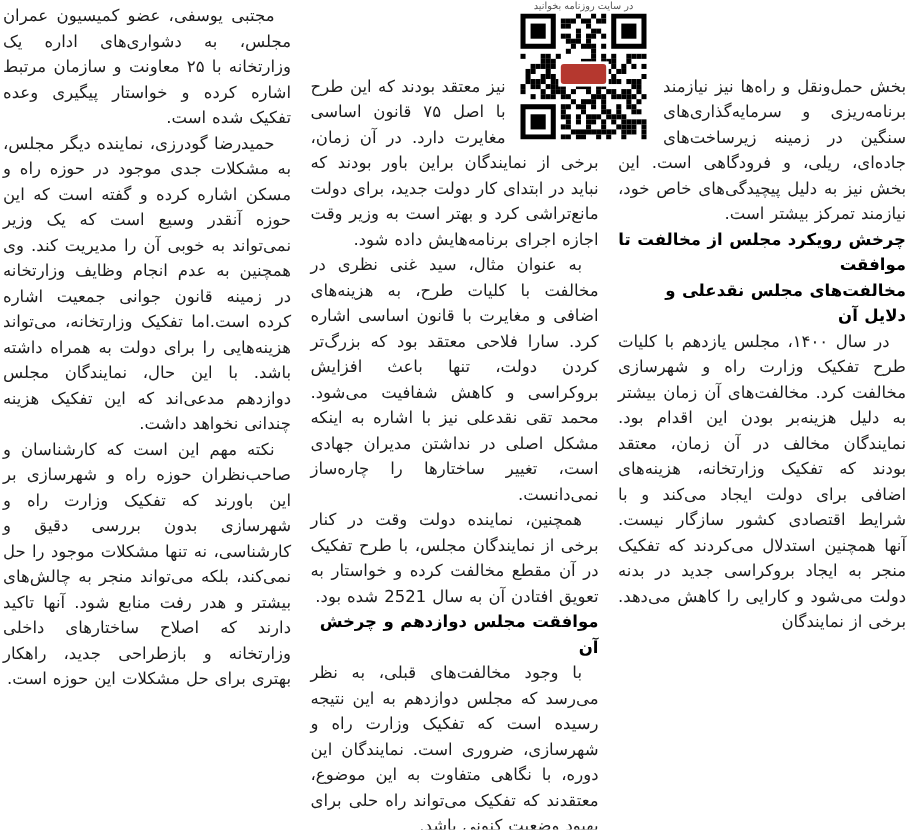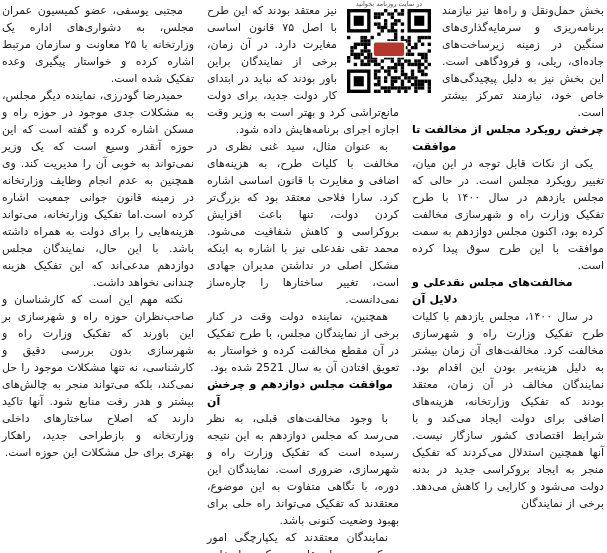--- a/index.html
+++ b/index.html
@@ -33,27 +33,28 @@
     line-height: 17px;
     color: #1c1c1c;
     word-spacing: 0.5px;
   }
   .col p {
     margin: 0;
     text-indent: 11px;
   }
   .col p.cont {
     text-indent: 0;
+    margin-top: 47px;
   }
   .col h3 {
     margin: 0;
     font-size: 11px;
     line-height: 17px;
     font-weight: bold;
-    text-align: left;
+    text-align: right;
     color: #000000;
   }
   
   .qr-spacer-left {
     float: left;
     width: 30px;
     height: 93px;
   }
   .qr-spacer-right {
     float: right;
@@ -87,21 +88,20 @@
 <body>
 
 <div class="clipping">
 
   <div class="cols">
 
     <section class="col">
       <div class="qr-spacer-left"></div>
       <p class="cont">بخش حمل‌ونقل و راه‌ها نیز نیازمند برنامه‌ریزی و سرمایه‌گذاری‌های سنگین در زمینه زیرساخت‌های جاده‌ای، ریلی، و فرودگاهی است. این بخش نیز به دلیل پیچیدگی‌های خاص خود، نیازمند تمرکز بیشتر است.</p>
       <h3>چرخش رویکرد مجلس از مخالفت تا موافقت</h3>
-      <p>یکی از نکات قابل توجه در این میان، تغییر رویکرد مجلس است. در حالی که مجلس یازدهم در سال ۱۴۰۰ با طرح تفکیک وزارت راه و شهرسازی مخالفت کرده بود، اکنون مجلس دوازدهم به سمت موافقت با این طرح سوق پیدا کرده است.</p>
       <h3>مخالفت‌های مجلس نقدعلی و دلایل آن</h3>
       <p>در سال ۱۴۰۰، مجلس یازدهم با کلیات طرح تفکیک وزارت راه و شهرسازی مخالفت کرد. مخالفت‌های آن زمان بیشتر به دلیل هزینه‌بر بودن این اقدام بود. نمایندگان مخالف در آن زمان، معتقد بودند که تفکیک وزارتخانه، هزینه‌های اضافی برای دولت ایجاد می‌کند و با شرایط اقتصادی کشور سازگار نیست. آنها همچنین استدلال می‌کردند که تفکیک منجر به ایجاد بروکراسی جدید در بدنه دولت می‌شود و کارایی را کاهش می‌دهد. برخی از نمایندگان</p>
     </section>
 
     <section class="col">
       <div class="qr-spacer-right"></div>
       <p class="cont">نیز معتقد بودند که این طرح با اصل ۷۵ قانون اساسی مغایرت دارد. در آن زمان، برخی از نمایندگان براین باور بودند که نباید در ابتدای کار دولت جدید، برای دولت مانع‌تراشی کرد و بهتر است به وزیر وقت اجازه اجرای برنامه‌هایش داده شود.</p>
       <p>به عنوان مثال، سید غنی نظری در مخالفت با کلیات طرح، به هزینه‌های اضافی و مغایرت با قانون اساسی اشاره کرد. سارا فلاحی معتقد بود که بزرگ‌تر کردن دولت، تنها باعث افزایش بروکراسی و کاهش شفافیت می‌شود. محمد تقی نقدعلی نیز با اشاره به اینکه مشکل اصلی در نداشتن مدیران جهادی است، تغییر ساختارها را چاره‌ساز نمی‌دانست.</p>
       <p>همچنین، نماینده دولت وقت در کنار برخی از نمایندگان مجلس، با طرح تفکیک در آن مقطع مخالفت کرده و خواستار به تعویق افتادن آن به سال 2521 شده بود.</p>
       <h3>موافقت مجلس دوازدهم و چرخش آن</h3>

